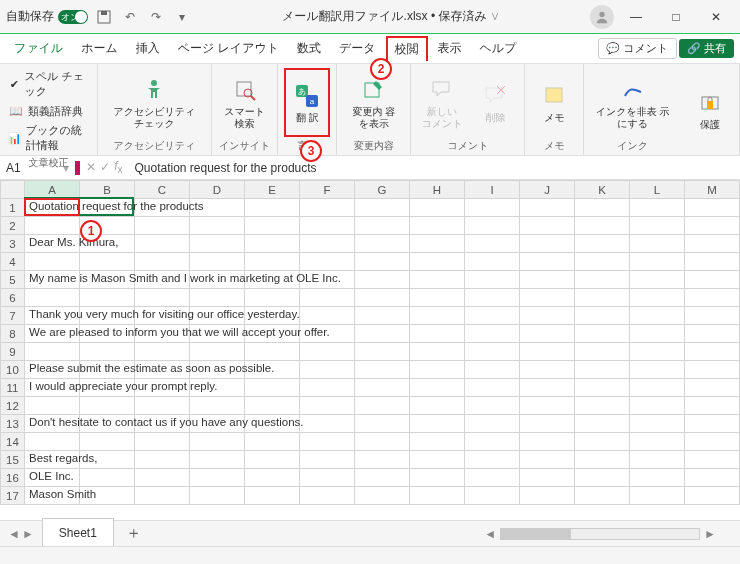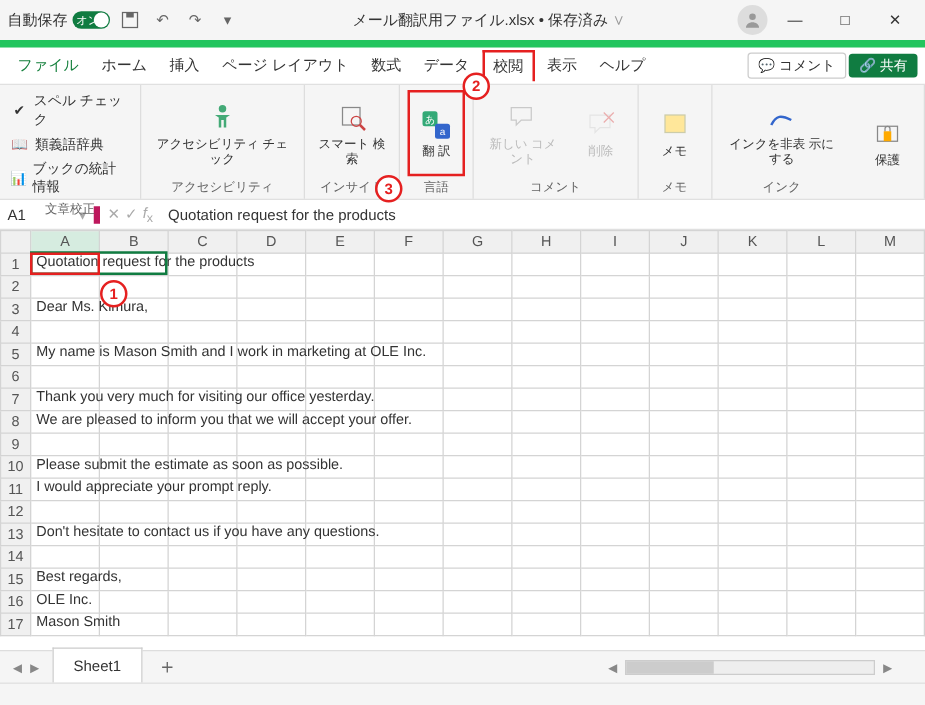--- a/index.html
+++ b/index.html
@@ -1,19 +1,19 @@
 <!DOCTYPE html>
 <html><head>
 <meta charset="utf-8">
 <style>
 * { box-sizing: border-box; margin: 0; padding: 0; font-family: "Yu Gothic UI", "Meiryo", sans-serif; }
 body { width: 740px; height: 564px; background: #fff; overflow: hidden; position: relative; font-size: 12px; color: #333; }
 
 
-.titlebar { height: 34px; background: #f5f5f5; display: flex; align-items: center; padding: 16px 6px; border-bottom: 6px solid #22c55e; }
+.titlebar { height: 34px; background: #f5f5f5; display: flex; align-items: center; padding: 16px 6px; border-bottom: 1px solid #22c55e; }
 .titlebar .left { display: flex; align-items: center; gap: 6px; }
 .titlebar .center { flex: 1; text-align: center; font-size: 12px; }
 .titlebar .right { display: flex; align-items: center; gap: 4px; }
 .autosave-toggle { display: flex; align-items: center; gap: 4px; font-size: 12px; }
 .toggle { width: 30px; height: 14px; background: #107c41; border-radius: 7px; position: relative; }
 .toggle::after { content: ""; position: absolute; right: 1px; top: 1px; width: 12px; height: 12px; background: #fff; border-radius: 50%; }
 .toggle-label { font-size: 9px; color: #fff; position: absolute; left: 3px; top: 1px; }
 .qat-icon { width: 20px; height: 20px; display: flex; align-items: center; justify-content: center; color: #666; }
 .user-avatar { width: 24px; height: 24px; border-radius: 50%; background: #ddd; display: flex; align-items: center; justify-content: center; }
 .winbtn { width: 36px; height: 28px; display: flex; align-items: center; justify-content: center; color: #333; }
@@ -195,20 +195,35 @@
               <text x="18" y="21" font-size="8" fill="#fff" text-anchor="middle">a</text>
             </svg>
           </div>
         <div class="lbl">翻
 訳</div>
       </div>
     </div>
     <div class="group-label">言語</div>
   </div>
 
+  <div class="group">
+    <div class="group-body">
+      <div class="btn-v">
+        <div class="icon">
+            <svg width="24" height="24" viewBox="0 0 24 24">
+              <rect x="3" y="5" width="14" height="14" fill="none" stroke="#3a7"></rect>
+              <path d="M14 3l6 6-3 3-6-6z" fill="#3a7"></path>
+            </svg>
+          </div>
+        <div class="lbl">変更内
+容を表示</div>
+      </div>
+    </div>
+    <div class="group-label">変更内容</div>
+  </div>
 
   <div class="group">
     <div class="group-body">
       <div class="btn-v disabled">
         <div class="icon">
             <svg width="24" height="24" viewBox="0 0 24 24">
               <path d="M3 4h16v10h-8l-4 4v-4h-4z" fill="none" stroke="#888"></path>
             </svg>
           </div>
         <div class="lbl">新しい

